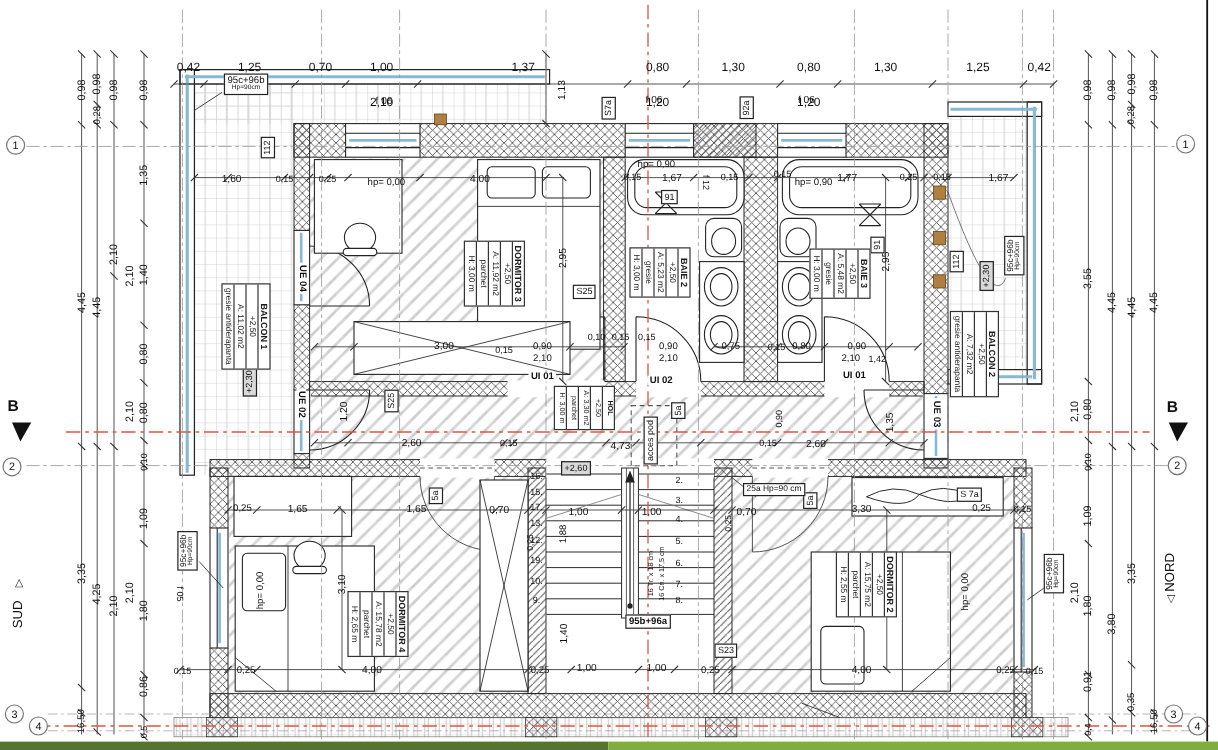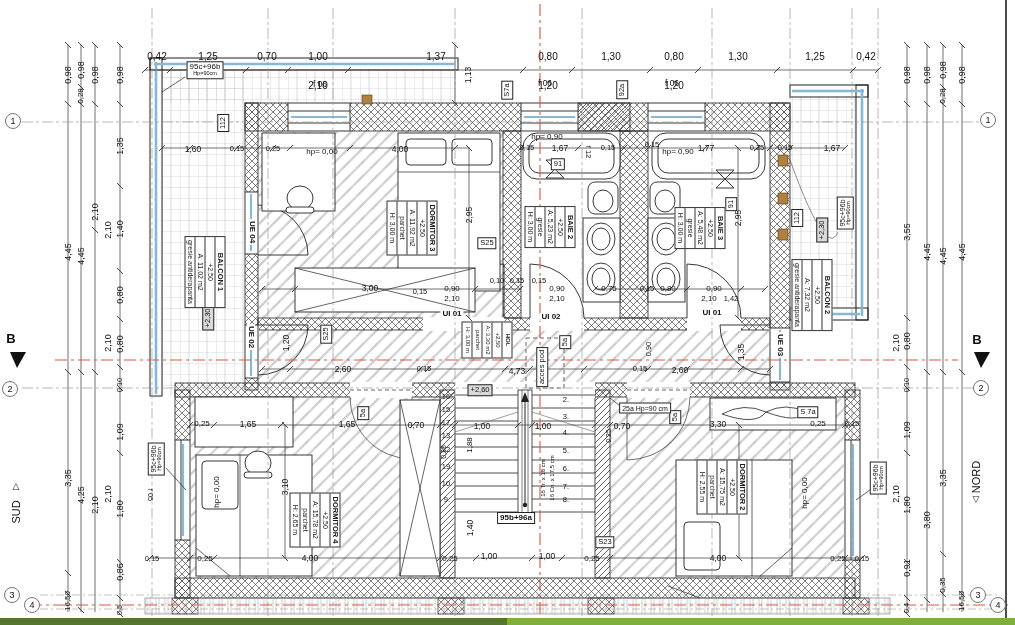--- a/index.html
+++ b/index.html
@@ -703,21 +703,21 @@
       </span>
       <span class="lbl box" style="left: 565px; top: 342px; font-size: 7.5px; transform: translate(-50%, -50%) rotate(-90deg);">
         <span>5a</span>
       </span>
       <span class="lbl box" style="left: 363px; top: 413px; font-size: 7.5px; transform: translate(-50%, -50%) rotate(-90deg);">
         <span>5a</span>
       </span>
       <span class="lbl box" style="left: 675px; top: 417px; font-size: 7.5px; transform: translate(-50%, -50%) rotate(-90deg);">
         <span>5a</span>
       </span>
-      <span class="lbl box bold" style="left: 516px; top: 518px; font-size: 8px; transform: translate(-50%, -50%);">
+      <span class="lbl box bold" style="left: 540px; top: 518px; font-size: 8px; transform: translate(-50%, -50%);">
         <span>95b+96a</span>
       </span>
       <span class="lbl box" style="left: 645px; top: 408px; font-size: 7px; transform: translate(-50%, -50%);">
         <span>25a Hp=90 cm</span>
       </span>
       <span class="lbl box" style="left: 808px; top: 412px; font-size: 7.5px; transform: translate(-50%, -50%);">
         <span>S 7a</span>
       </span>
       <span class="lbl box" style="left: 542px; top: 367px; font-size: 7.5px; transform: translate(-50%, -50%) rotate(-90deg);">
         <span>acces pod</span>

